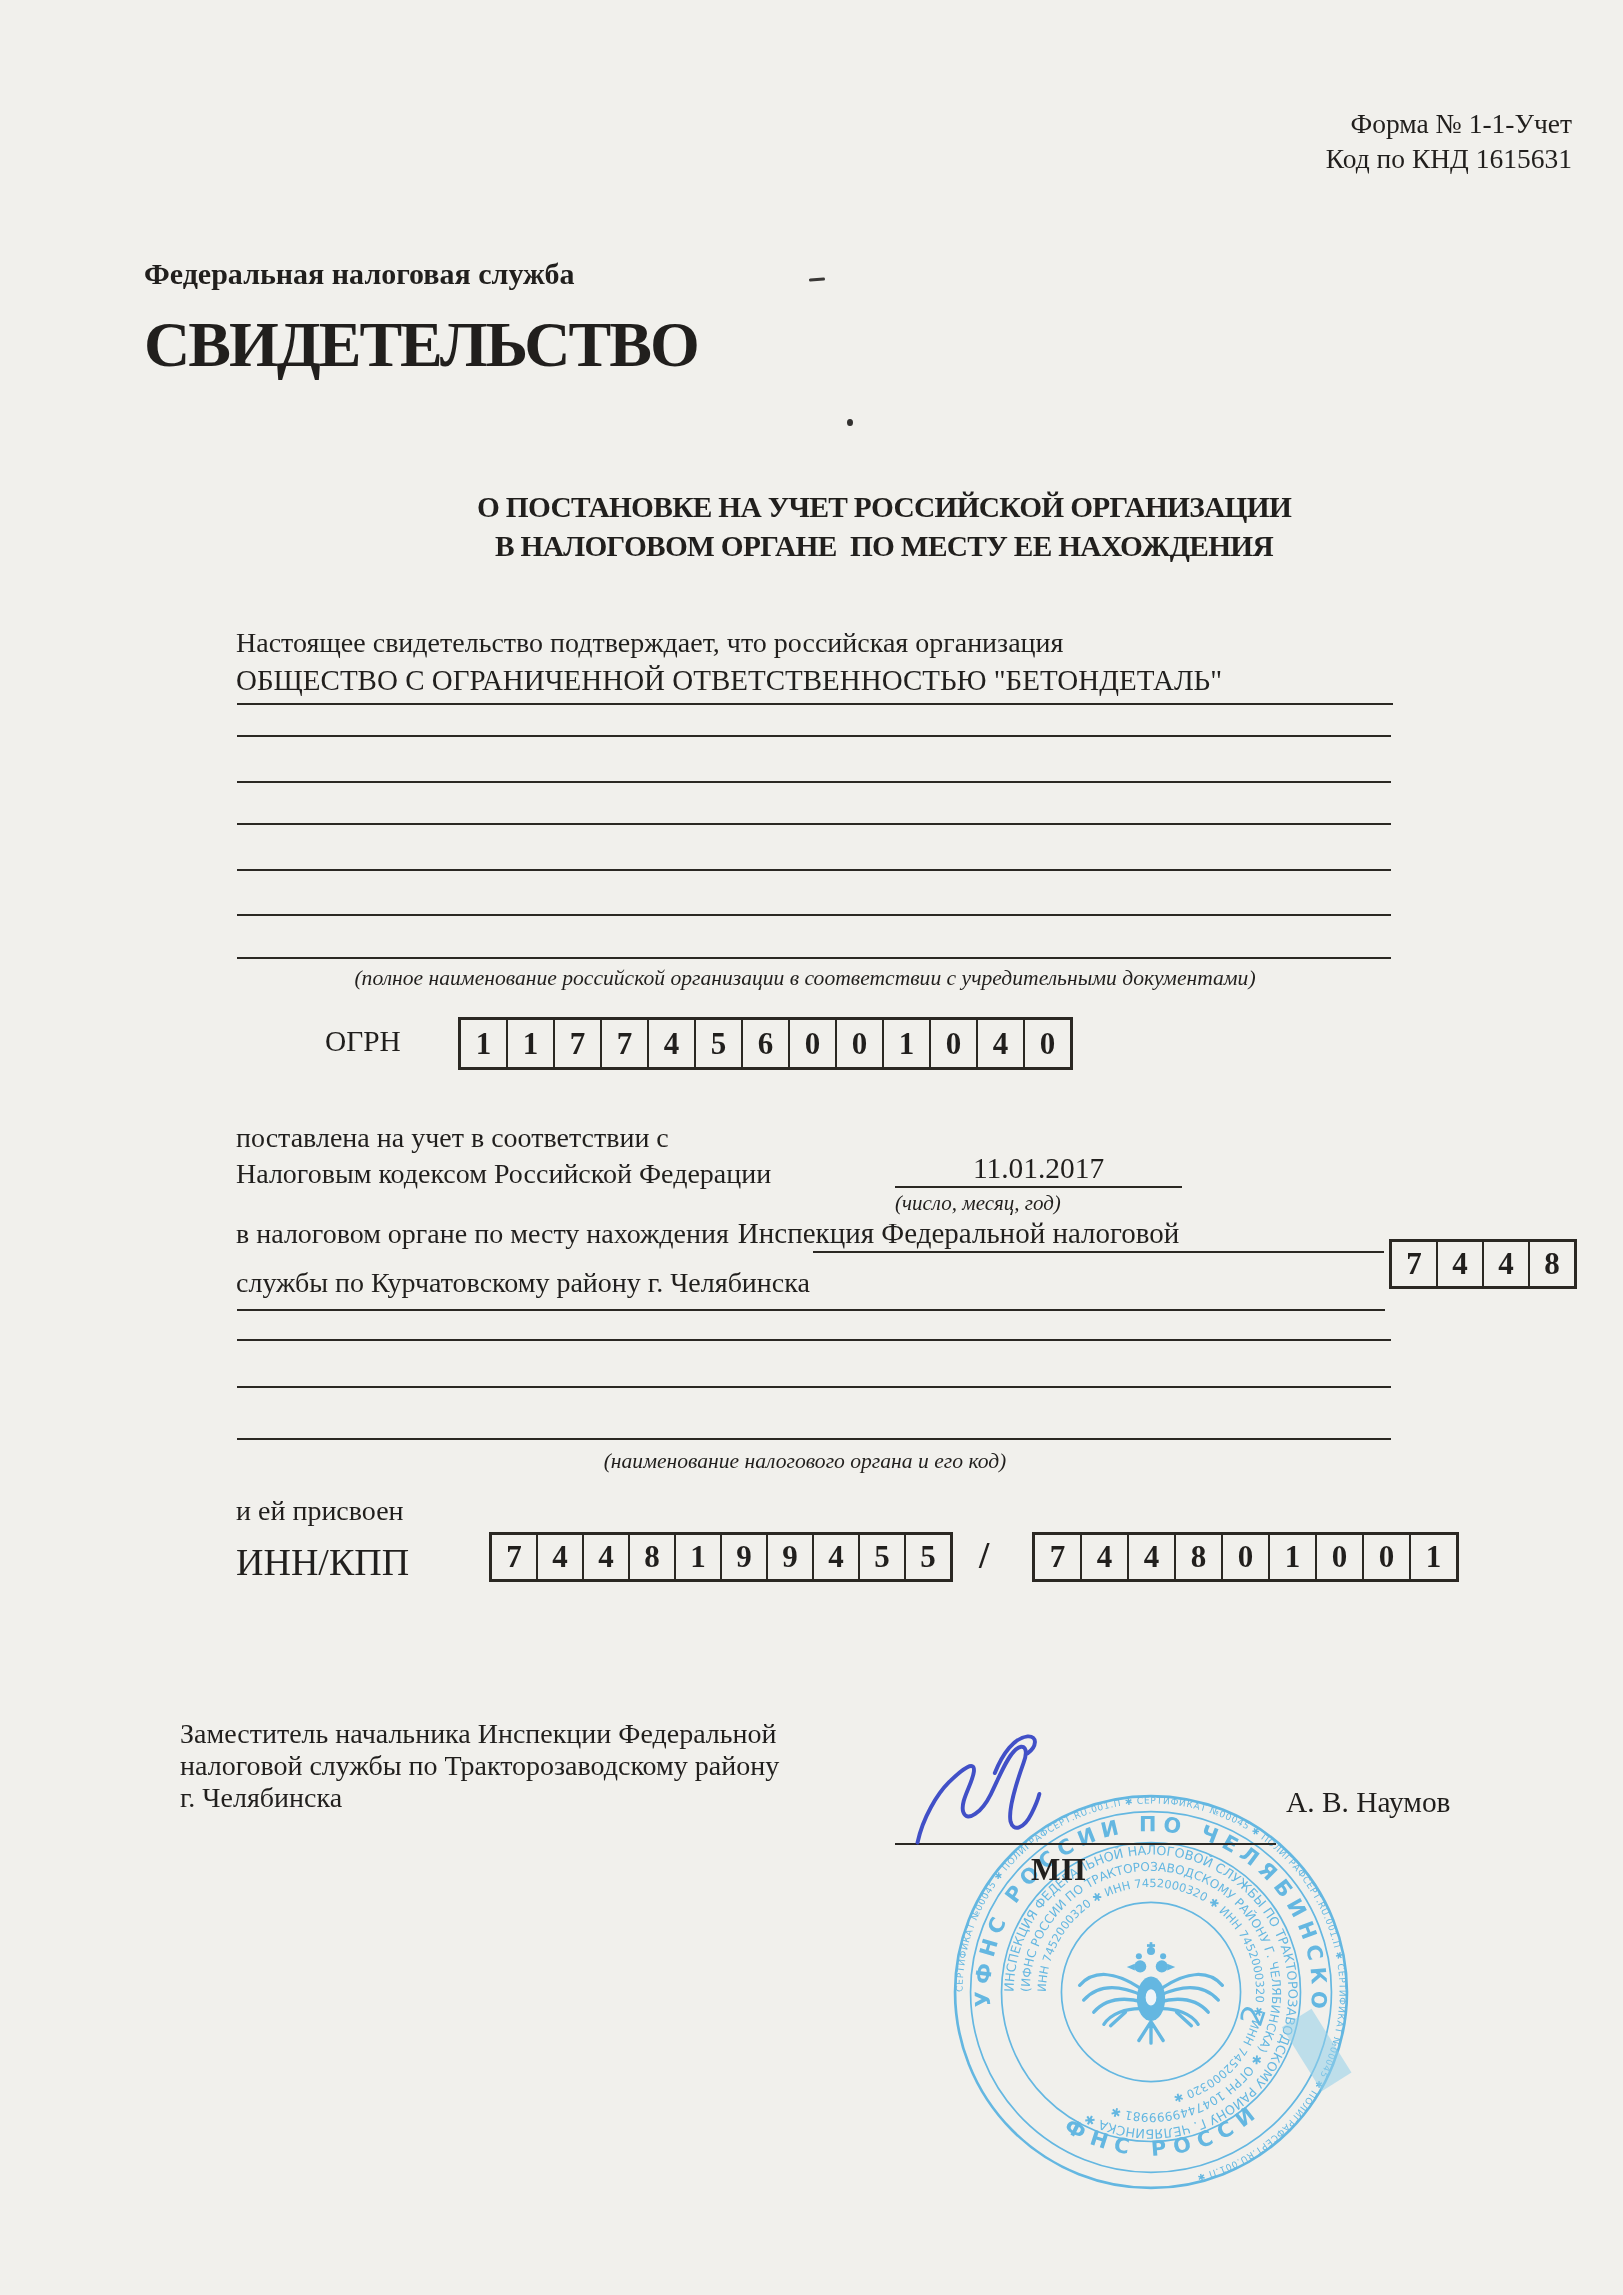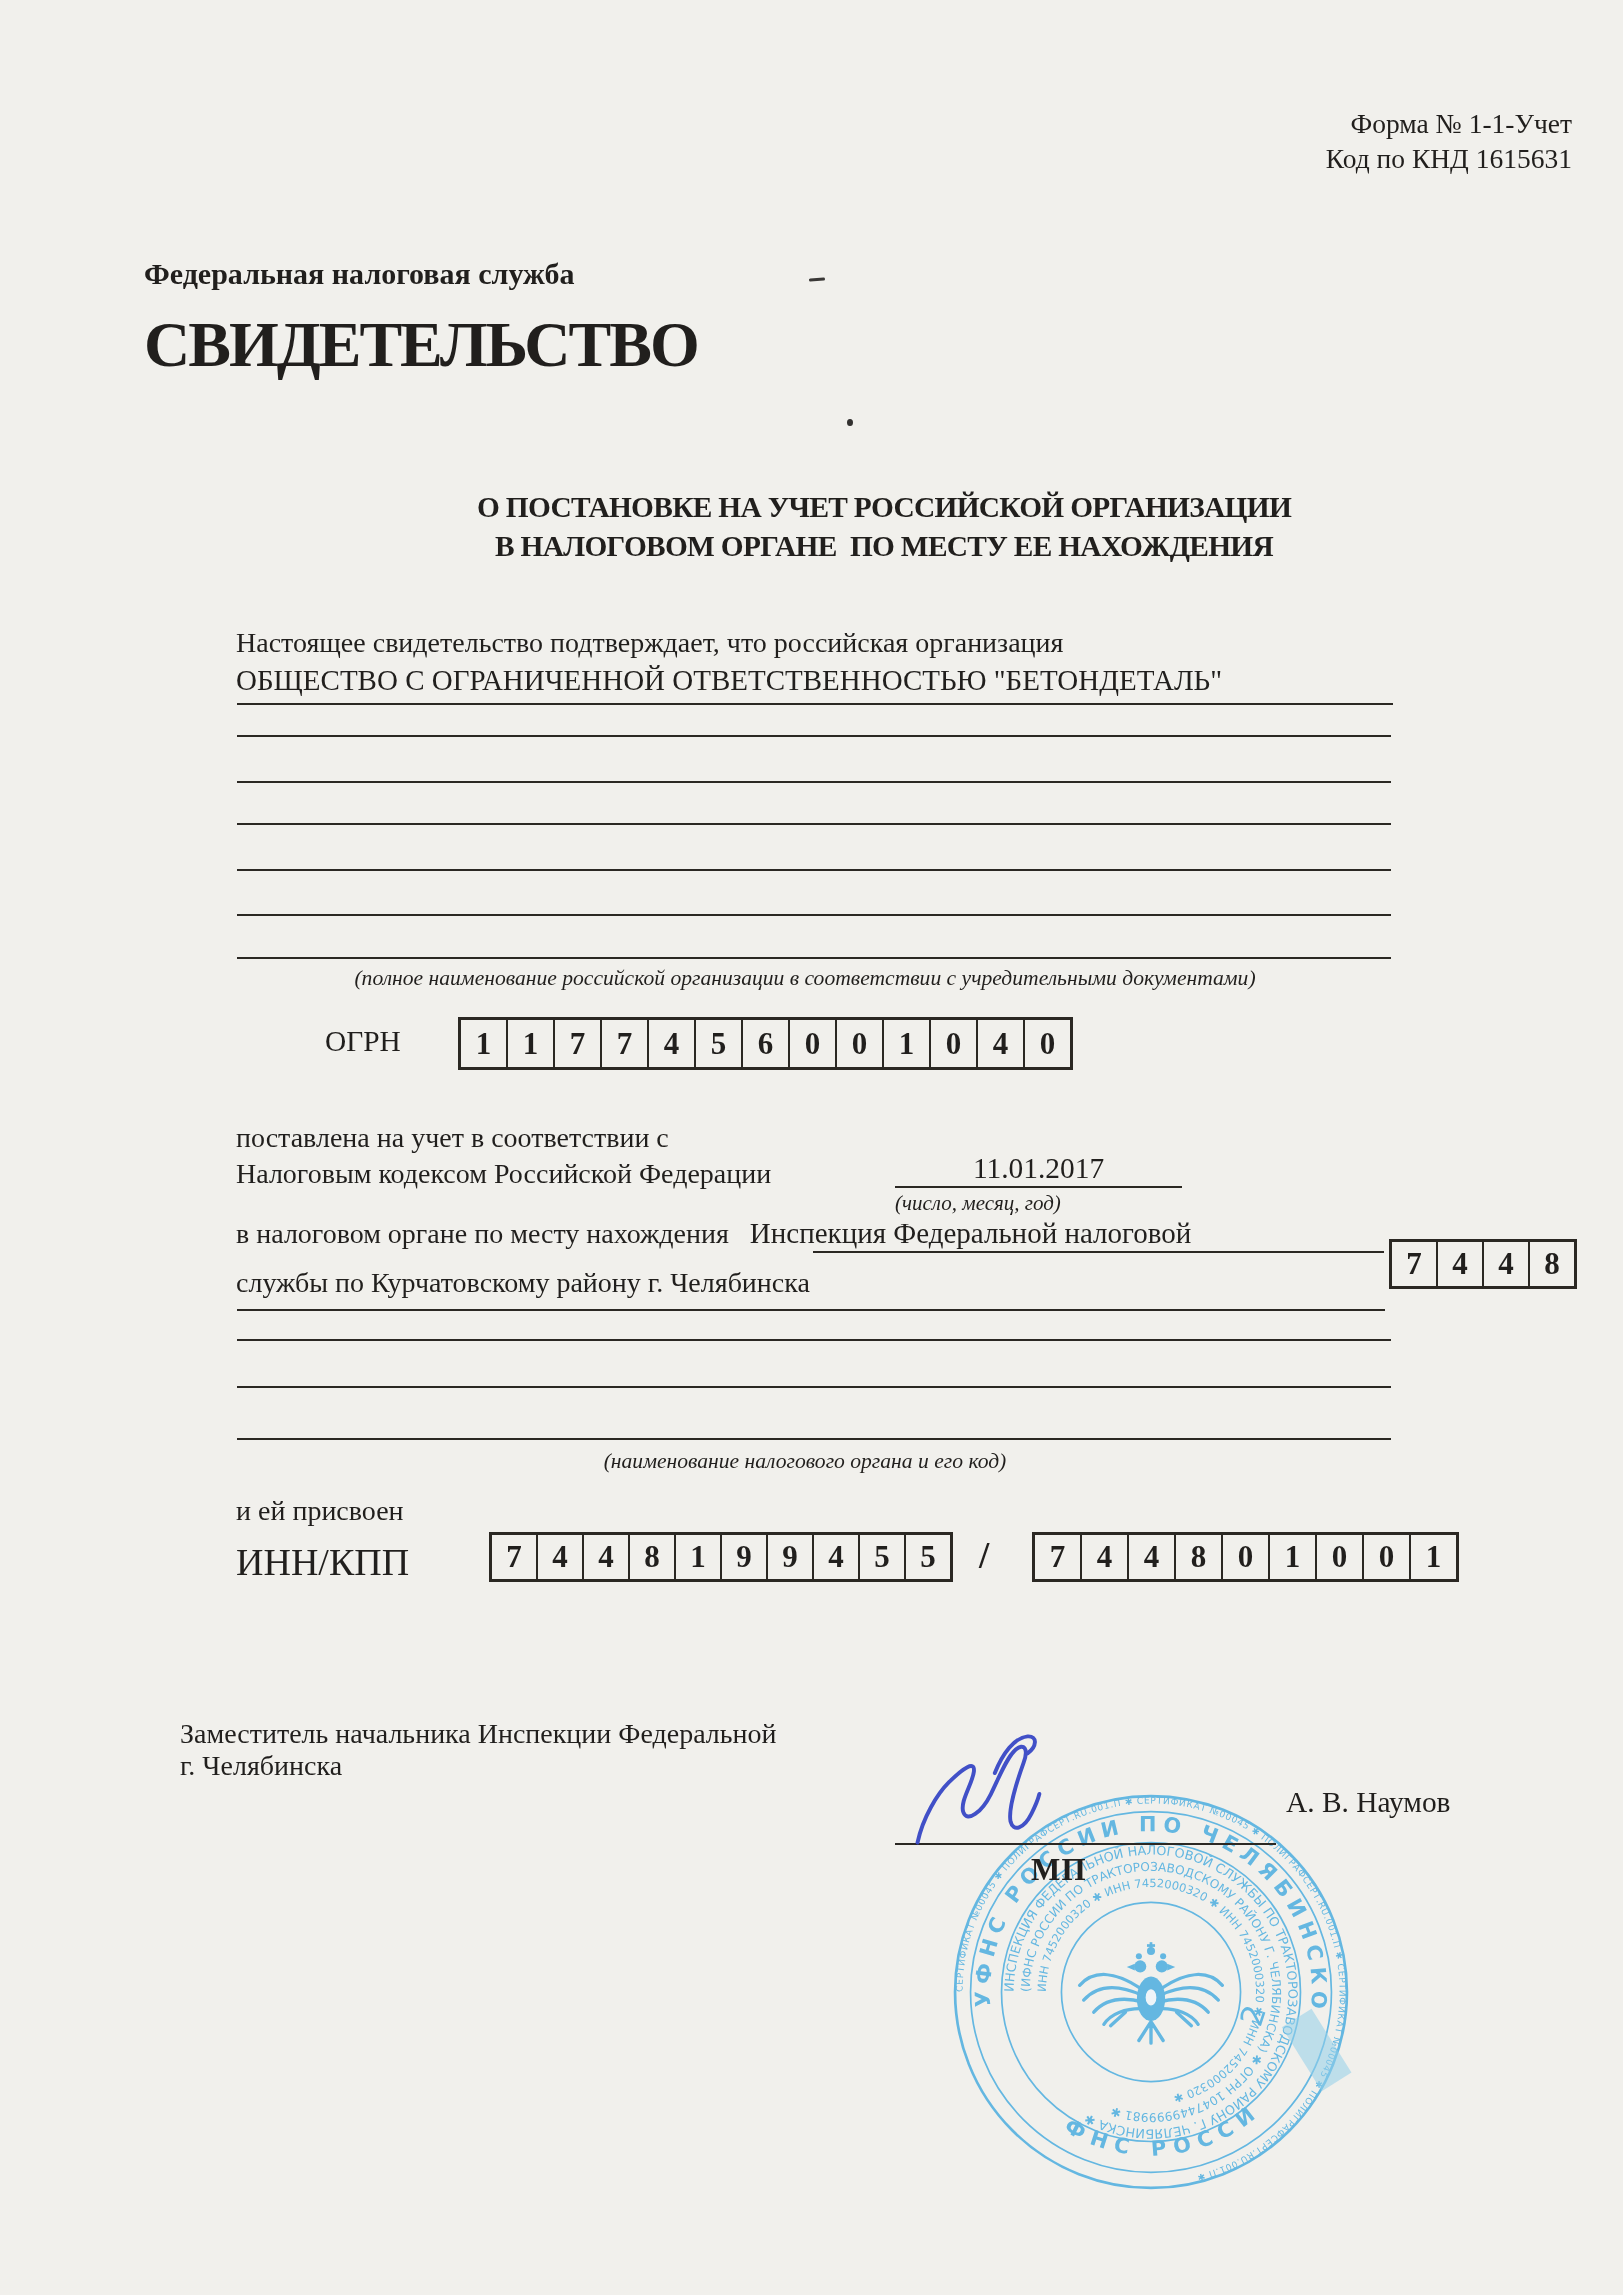--- a/index.html
+++ b/index.html
@@ -81,21 +81,21 @@
     <span class="digit-cell">4</span>
     <span class="digit-cell">0</span>
   </div>
 
   <div class="abs txt" style="left:236px;top:1122px">поставлена на учет в соответствии с</div>
   <div class="abs txt" style="left:236px;top:1158px">Налоговым кодексом Российской Федерации</div>
   <div class="abs b" style="left:895px;top:1152px;width:287px;text-align:center;font-size:29.4px">11.01.2017</div>
   <div class="rule" style="top:1186px;left:895px;width:287px"></div>
   <div class="abs" style="left:895px;top:1191px;width:287px;text-align:left;font-size:21px;font-style:italic">(число, месяц, год)</div>
 
-  <div class="abs txt" style="left:236px;top:1217px"><span>в налоговом органе по месту нахождения</span><span class="b" style="margin-left:21px;font-size:29px">Инспекция Федеральной налоговой</span></div>
+  <div class="abs txt" style="left:236px;top:1217px"><span>в налоговом органе по месту нахождения</span><span class="b" style="margin-left:9px;font-size:29px">Инспекция Федеральной налоговой</span></div>
   <div class="rule" style="top:1251px;left:813px;width:571px"></div>
   <div class="abs txt b" style="left:236px;top:1267px;font-size:28px">службы по Курчатовскому району г. Челябинска</div>
   <div class="rule" style="top:1309px;left:237px;width:1148px"></div>
 
   <div class="digit-row organ-code" style="left:1389px;top:1239px">
     <span class="digit-cell">7</span>
     <span class="digit-cell">4</span>
     <span class="digit-cell">4</span>
     <span class="digit-cell">8</span>
   </div>
@@ -179,20 +179,21 @@
       <rect x="294" y="229" width="12" height="4"></rect>
     </g>
     <ellipse cx="300" cy="308" rx="9" ry="13" fill="#eef6fb" stroke="#46abdf" stroke-width="2"></ellipse>
 
     <rect x="520" y="330" width="52" height="112" transform="rotate(-32 546 386)" fill="#7ec8ea" opacity="0.55"></rect>
     <text x="451" y="362" font-size="46" class="stamp-text" transform="rotate(-72 451 350)">2</text>
   </svg>
 
   <div class="abs official">
     <div>Заместитель начальника Инспекции Федеральной</div>
+    <div>налоговой службы по Тракторозаводскому району</div>
     <div>г. Челябинска</div>
   </div>
 
   <div class="rule" style="top:1843px;left:895px;width:381px"></div>
   <svg class="abs sig-svg" viewBox="0 0 310 195">
     <g stroke="#3848c6" stroke-width="6" fill="none" stroke-linecap="round" opacity="0.95">
       <path d="M10,170 C18,132 40,96 58,78 C80,56 98,44 96,62 C94,80 74,108 80,124 C86,140 108,124 122,96 C134,72 146,40 160,28 C172,18 180,26 172,48 C162,76 148,118 152,138 C156,154 172,150 184,126 C190,114 194,104 196,96"></path>
       <path d="M128,64 C140,34 158,10 178,8 C194,7 192,24 178,34"></path>
     </g>
   </svg>

